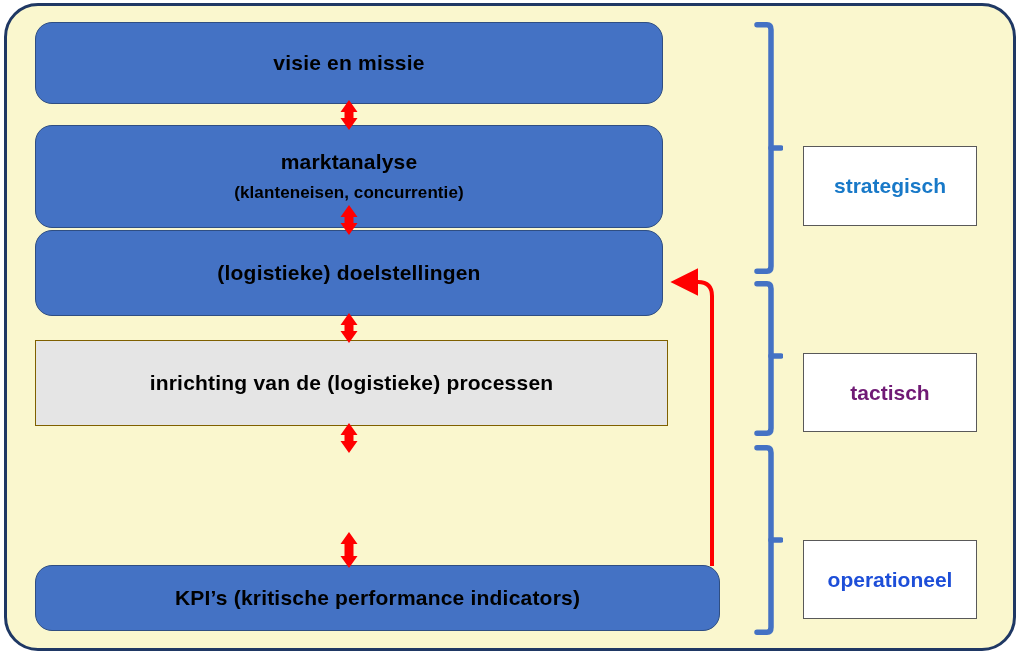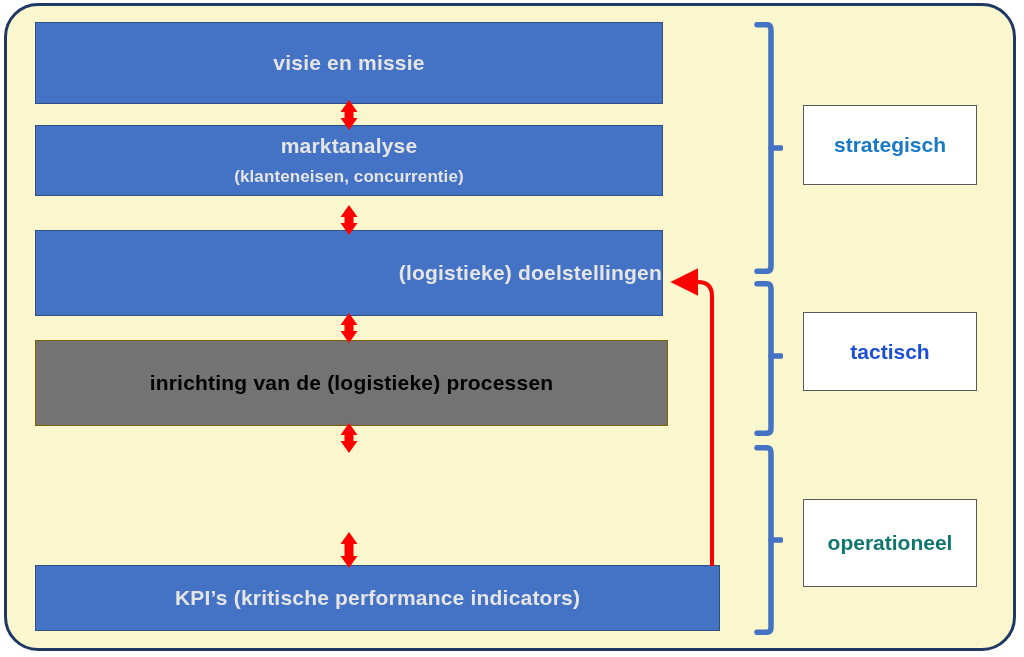--- a/index.html
+++ b/index.html
@@ -35,24 +35,25 @@
     display: flex;
     flex-direction: column;
     align-items: center;
     justify-content: center;
     text-align: center;
     line-height: 1.18;
   }
   .pbox.blue {
     background: #4472C4;
     border-color: #2F4E82;
-    color: #e5e5e5;
+    color: #000000;
+    border-radius: 17px;
   }
   .pbox.orange {
-    background: #737373;
+    background: #e5e5e5;
     border-color: #7F6000;
     color: #000000;
   }
   .pbox .t1 {
     font-size: 21px;
     font-weight: bold;
     letter-spacing: 0.2px;
   }
   .pbox .t2 {
     font-size: 17px;
@@ -80,20 +81,21 @@
     position: absolute;
     box-sizing: border-box;
     background: #ffffff;
     border: 1px solid #595959;
     display: flex;
     align-items: center;
     justify-content: center;
     color: #1879C8;
     font-size: 21px;
     font-weight: bold;
+    margin-top: 41px;
   }
 
   
   #feedback {
     position: absolute;
     left: 0;
     top: 0;
     width: 1024px;
     height: 657px;
     pointer-events: none;
@@ -102,25 +104,25 @@
 </head>
 <body>
 
 <div id="canvas">
   <div id="panel"></div>
 
   <div class="pbox blue" id="box-0" style="left: 35px; top: 22px; width: 628px; height: 82px;">
     <div class="t1">visie en missie</div>
 
   </div>
-  <div class="pbox blue" id="box-1" style="left: 35px; top: 125px; width: 628px; height: 71px;">
+  <div class="pbox blue" id="box-1" style="left: 35px; top: 125px; width: 628px; height: 103px;">
     <div class="t1">marktanalyse</div>
     <div class="t2">(klanteneisen, concurrentie)</div>
   </div>
-  <div class="pbox blue" id="box-2" style="left: 35px; top: 230px; width: 628px; height: 86px; align-items: flex-end;">
+  <div class="pbox blue" id="box-2" style="left: 35px; top: 230px; width: 628px; height: 86px;">
     <div class="t1">(logistieke) doelstellingen</div>
   </div>
   <div class="pbox orange" id="box-3" style="left: 35px; top: 340px; width: 633px; height: 86px;">
     <div class="t1">inrichting van de (logistieke) processen</div>
 
   </div>
   <div class="pbox blue" id="box-5" style="left: 35px; top: 565px; width: 685px; height: 66px; align-items: center;">
     <div class="t1">KPI’s   (kritische performance indicators)</div>
 
   </div>
@@ -175,19 +177,19 @@
   <div class="brace" id="brace-2" style="left: 753px; top: 445px;">
       <svg width="30" height="190" viewBox="0 0 30 190">
         <path d="M4,2.75 L14,2.75 Q18,2.75 18,7.75 L18,182.25 Q18,187.25 14,187.25 L4,187.25" fill="none" stroke="#4472C4" stroke-width="5.5" stroke-linecap="round" stroke-linejoin="round"></path>
         <path d="M18,95 L28,95" fill="none" stroke="#4472C4" stroke-width="5.5" stroke-linecap="round"></path>
       </svg>
     </div>
 
   <div class="lbox" id="lbox-0" style="left: 803px; top: 105px; width: 174px; height: 80px; color: rgb(24, 121, 200);">
     <span>strategisch</span>
   </div>
-  <div class="lbox" id="lbox-1" style="left: 803px; top: 312px; width: 174px; height: 79px; color: #1d4ed8;">
+  <div class="lbox" id="lbox-1" style="left: 803px; top: 312px; width: 174px; height: 79px; color: #701a75;">
     <span>tactisch</span>
   </div>
-  <div class="lbox" id="lbox-2" style="left: 803px; top: 499px; width: 174px; height: 88px; color: #0f766e;">
+  <div class="lbox" id="lbox-2" style="left: 803px; top: 499px; width: 174px; height: 79px; color: #1d4ed8;">
     <span>operationeel</span>
   </div>
 </div>
 
 </body></html>

